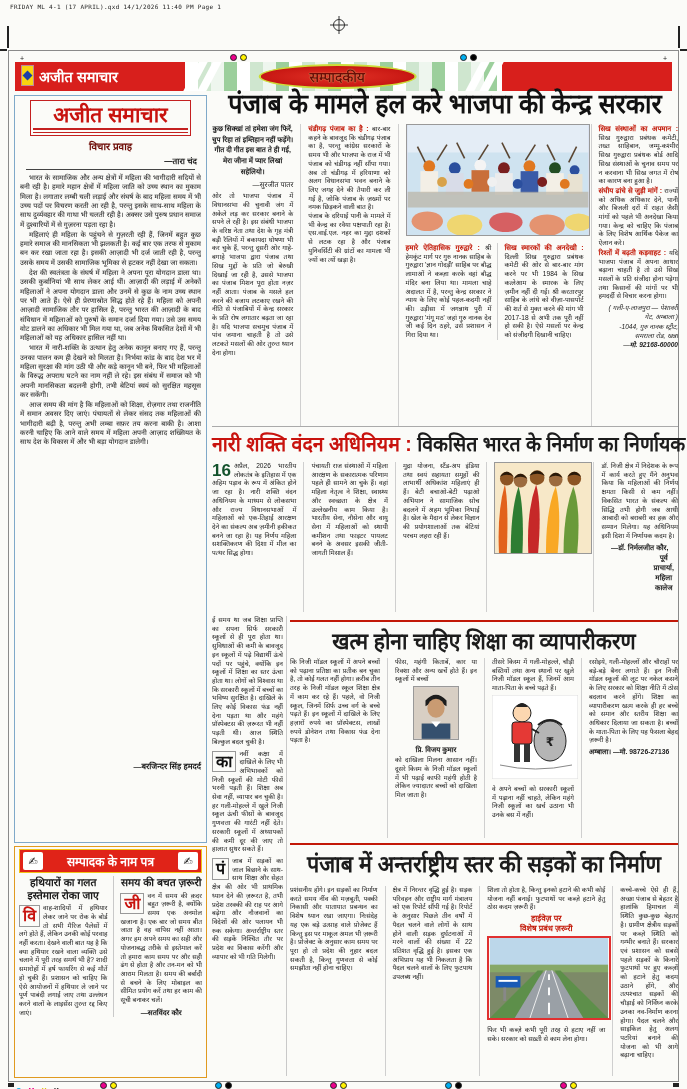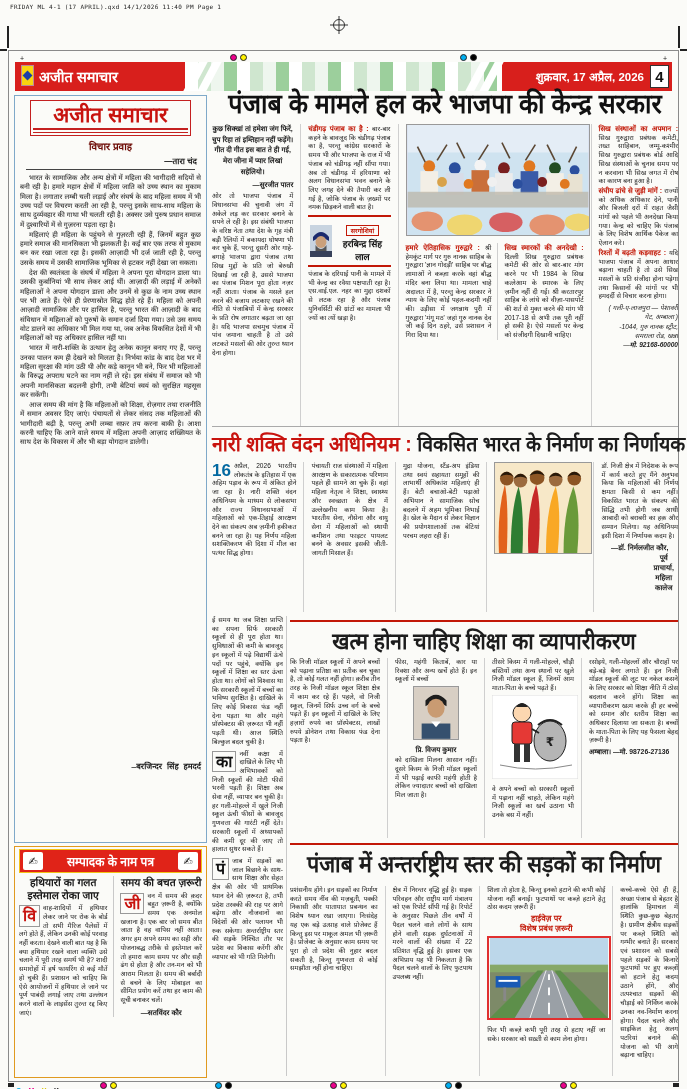--- a/index.html
+++ b/index.html
@@ -37,21 +37,21 @@
   #lc-brandbox { border:1.5px solid #c42020; padding:3px 2px 1px; margin:1px 10px 2px; text-align:center; }
   #lc-brand { color:#c8130e; font-weight:bold; font-size:21px; line-height:1.05; }
   .redrule { height:2px; background:#c42020; margin:2px 0 1px; }
   .redrule.thin { height:1px; }
   #lc-vichar { text-align:center; font-weight:bold; font-size:10px; color:#6d0b06; margin:3px 0 2px; }
   #lc-quote { font-size:8.3px; font-weight:bold; text-align:justify; padding:0 4px; line-height:1.35; }
   #lc-quote-author { text-align:right; font-size:8.3px; font-weight:bold; padding-right:4px; margin-top:1px; }
   #lc-mahila-hl { text-align:center; color:#c8130e; font-weight:bold; font-size:16px; margin:5px 0 4px; line-height:1.1; }
   .body-sm { font-size:7px; line-height:1.33; text-align:justify; color:#161616; }
   .body-sm p { text-indent:9px; margin-bottom:1px; }
-  #lc-sign { text-align:right; font-weight:bold; font-size:8px; margin-top:2px;font-family:Liberation Mono, monospace; }
+  #lc-sign { text-align:right; font-weight:bold; font-size:8px; margin-top:2px; }
 
   
   #letters { left:14px; top:846px; width:193px; height:232px; border:1px solid #e09a20; padding:2px 4px; overflow:hidden; }
   #letters-banner { background:#e02318; border:1px solid #f2c318; display:flex; align-items:center; justify-content:space-between;
      height:24px; padding:0 3px; margin-bottom:3px; }
   #letters-banner .chip { width:20px; height:18px; background:#fff; border-radius:2px; font-size:11px; text-align:center; line-height:18px; }
   #letters-title { color:#fff; font-weight:bold; font-size:12px; transform:scaleY(1.05); }
   #letters-cols { display:flex; gap:6px; }
   #letters-cols > div + div { border-left:1px solid #c9c9c9; padding-left:6px; }
   .letter-hl { text-align:center; font-weight:bold; font-size:10.5px; line-height:1.2; margin-bottom:3px; }
@@ -60,21 +60,21 @@
   .body-xs { font-size:6.6px; line-height:1.32; text-align:justify; color:#161616; }
   .sig { text-align:center; font-weight:bold; font-size:7.2px; margin-top:2px; }
 
   
   #lead-hl { left:212px; top:90px; width:466px; height:30px; font-size:25px; font-weight:800; text-align:center; color:#111;
      transform:scaleY(1.08); line-height:1.1; white-space:nowrap; }
   #lead-body { left:212px; top:124px; width:466px; height:302px; display:flex; gap:7px; overflow:hidden; }
   #lead-body > div + div { border-left:1px solid #cfcfcf; padding-left:7px; }
   .lead-c1 { width:86px; } .lead-c2 { width:95px; } .lead-mid { width:186px; } .lead-c5 { width:92px; }
   .verse { font-size:7.1px; font-weight:bold; text-align:center; line-height:1.5; }
-  .verse-author { text-align:right; font-size:7.1px; font-weight:bold; margin:2px 0 3px; }
+  .verse-author { text-align:right; font-size:7.1px; font-weight:normal; margin:2px 0 3px; }
   .subhead { color:#c21807; font-weight:bold; font-size:7px; display:inline; }
   .runin { display:inline; }
   .photo-frame { border:1px solid #999; background:#dde; }
   .mid-cols { display:flex; gap:6px; margin-top:3px; }
   .mid-cols > div + div { border-left:1px solid #cfcfcf; padding-left:6px; }
   .mid-cols > div { width:90px; }
   #byline-box { border-top:2px solid #c21807; border-bottom:2px solid #c21807; margin:3px 0; padding:2px; display:flex; gap:4px; align-items:center; }
   #byline-txt { flex:1; text-align:center; }
   #byline-label { display:inline-block; border:1px solid #c21807; color:#c21807; font-size:6.3px; font-weight:bold; padding:0 4px; margin-bottom:1px; }
   #byline-name { font-size:9px; font-weight:bold; color:#111; }
@@ -83,21 +83,21 @@
 
   
   #nari-rule { left:212px; top:426px; width:466px; height:1px; background:#aaa; }
   #nari-hl { left:212px; top:430px; width:466px; height:28px; text-align:center; font-weight:800; font-size:19.5px; white-space:nowrap; transform:scaleY(1.05); }
   #nari-hl .red { color:#c8130e; }
   #nari-body { left:212px; top:462px; width:466px; height:150px; display:flex; gap:7px; overflow:hidden; }
   #nari-body > div + div { border-left:1px solid #cfcfcf; padding-left:7px; }
   .nari-c { width:86px; }
   .nari-c4 { width:100px; }
   .nari-c5 { width:86px; }
-  .dc16 { float:left; font-size:17px; font-weight:bold; color:#0369a1; margin:0 3px 0 0; line-height:1; }
+  .dc16 { float:left; font-size:17px; font-weight:bold; color:#14532d; margin:0 3px 0 0; line-height:1; }
 
   
   #narrowcol { left:212px; top:616px; width:71px; height:460px; overflow:hidden; }
   #narrow-vr { left:286px; top:616px; width:1px; height:460px; background:#c9c9c9; }
 
   
   #shiksha-rule { left:290px; top:620px; width:388px; height:2px; background:#c21807; }
   #shiksha-hl { left:290px; top:626px; width:388px; text-align:center; font-size:21px; font-weight:800; transform:scaleY(1.08); white-space:nowrap; }
   #shiksha-body { left:290px; top:658px; width:388px; height:180px; display:flex; gap:7px; overflow:hidden; }
   #shiksha-body > div + div { border-left:1px solid #cfcfcf; padding-left:7px; }
@@ -141,23 +141,22 @@
   <div class="mh-stripe" style="left:176px;"></div>
   <div class="mh-stripe" style="left:190px;"></div>
   <div class="mh-stripe" style="right:176px;"></div>
   <div class="mh-stripe" style="right:190px;"></div>
   <div id="mh-left">
     <span id="mh-logo">
         <i></i>
       </span>
     <span id="mh-brand">अजीत समाचार</span>
   </div>
-  <div id="mh-right">
-    <span id="mh-date">शुक्रवार, 17 अप्रैल, 2026</span>
-    <span id="mh-pagebox">4</span>
+  <div id="mh-oval">
+    <span>सम्पादकीय</span>
   </div>
 </div>
 
 <div class="abs" id="leftcol">
   <div id="lc-brandbox">
     <div id="lc-brand">अजीत समाचार</div>
     <div class="redrule"></div>
     <div class="redrule thin"></div>
   </div>
   <div id="lc-vichar">विचार प्रवाह</div>
@@ -203,33 +202,20 @@
     <div class="verse">चुप रिहा तां इम्तिहान नहीं फड़ेंगे।</div>
     <div class="verse">गीत दी गीत इस बात ते ही गई,</div>
     <div class="verse">मेरा जीना में प्यार लिखां सहेलियो।</div>
     <div class="verse-author">—सुरजीत पातर</div>
     <div class="body-xs">ओर तो भाजपा पंजाब में विधानसभा की चुनावी जंग में अकेले लड़ कर सरकार बनाने के सपने ले रही है। इस संबंधी भाजपा के वरिष्ठ नेता तथा देश के गृह मंत्री बड़ी रैलियों में बकायदा घोषणा भी कर चुके हैं, परन्तु दूसरी ओर गाहे-बगाहे भाजपा द्वारा पंजाब तथा सिख मुद्दों के प्रति जो बेरुखी दिखाई जा रही है, उससे भाजपा का पंजाब मिशन पूरा होता नज़र नहीं आता। पंजाब के मसले हल करने की बजाय लटकाए रखने की नीति से पंजाबियों में केन्द्र सरकार के प्रति रोष लगातार बढ़ता जा रहा है। यदि भाजपा सचमुच पंजाब में पांव जमाना चाहती है तो उसे लटकते मसलों की ओर तुरन्त ध्यान देना होगा।</div>
   </div>
   <div class="lead-c2">
     <div class="body-xs">
       <span class="subhead">चंडीगढ़ पंजाब का है :</span>
       <span class="runin">बार-बार कहने के बावजूद कि चंडीगढ़ पंजाब का है, परन्तु कांग्रेस सरकारों के समय भी और भाजपा के राज में भी पंजाब को चंडीगढ़ नहीं सौंपा गया। अब तो चंडीगढ़ में हरियाणा को अलग विधानसभा भवन बनाने के लिए जगह देने की तैयारी कर ली गई है, जोकि पंजाब के ज़ख्मों पर नमक छिड़कने वाली बात है।</span>
-    </div>
-    <div id="byline-box">
-      <svg width="22" height="32" viewBox="0 0 22 32">
-        <rect width="22" height="32" fill="#c8d4e0"></rect>
-        <path d="M3 12 Q11 2 19 12 L19 16 Q11 10 3 16 Z" fill="#1a2a6e"></path>
-        <ellipse cx="11" cy="17" rx="5.5" ry="6" fill="#caa07a"></ellipse>
-        <path d="M5.5 20 Q11 28 16.5 20 L16.5 26 Q11 30 5.5 26 Z" fill="#555"></path>
-        <rect y="26" width="22" height="6" fill="#37415a"></rect>
-      </svg>
-      <div id="byline-txt">
-        <div id="byline-label">सरगोशियां</div>
-        <div id="byline-name">हरबिन्द्र सिंह लाल</div>
-      </div>
     </div>
     <div class="body-xs">पंजाब के दरियाई पानी के मामले में भी केन्द्र का रवैया पक्षपाती रहा है। एस.वाई.एल. नहर का मुद्दा दशकों से लटक रहा है और पंजाब युनिवर्सिटी की ग्रांटों का मामला भी ज्यों का त्यों खड़ा है।</div>
   </div>
   <div class="lead-mid">
     <svg class="photo-frame" width="184" height="112" viewBox="0 0 184 112">
       <rect width="184" height="112" fill="#cfe3f0"></rect>
       <rect y="0" width="184" height="28" fill="#e4edf6"></rect>
       <g stroke="#5a4632" stroke-width="1.6">
         <line x1="18" y1="38" x2="10" y2="22"></line>
           <line x1="30" y1="36" x2="40" y2="20"></line>

